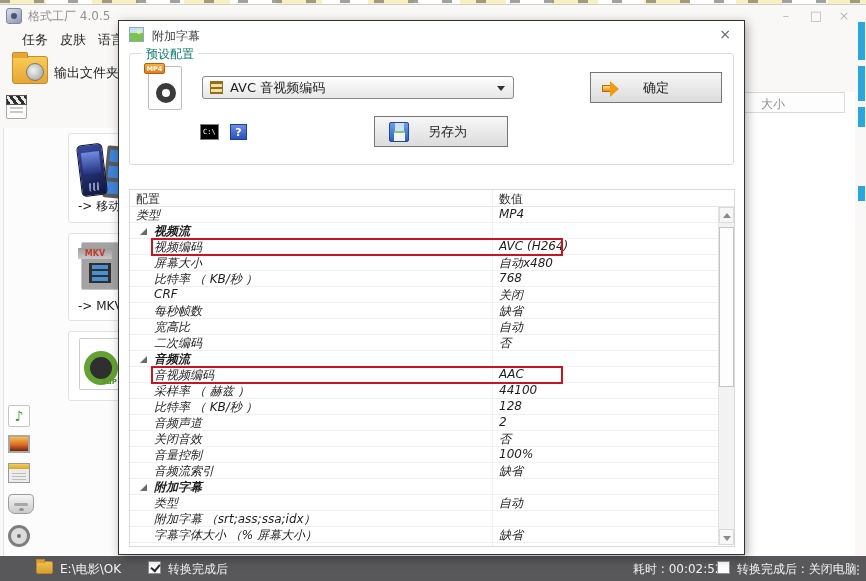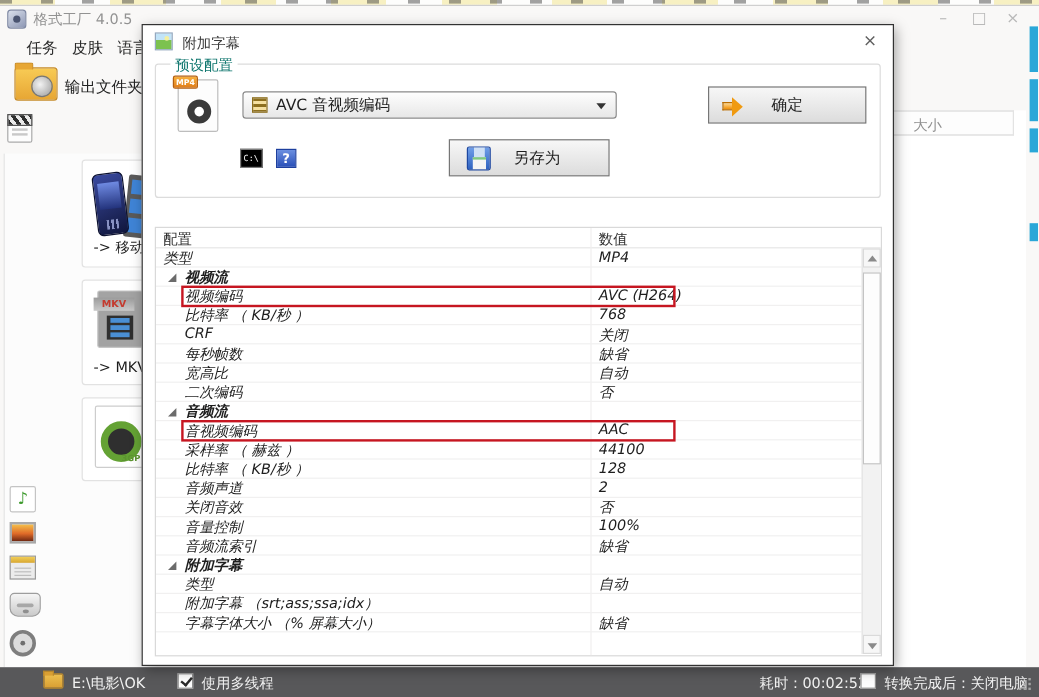--- a/index.html
+++ b/index.html
@@ -215,21 +215,21 @@
 
   <div class="blue-strip" style="top:22px;height:38px;"></div>
   <div class="blue-strip" style="top:66px;height:35px;"></div>
   <div class="blue-strip" style="top:107px;height:20px;"></div>
   <div class="blue-strip" style="top:186px;height:15px;"></div>
 
   <div class="statusbar">
     <span class="sb-folder"></span>
     <span class="sb-path">E:\电影\OK</span>
     <span class="checkbox checked" style="left:148px;top:5px;"></span>
-    <span class="sb-mt-label">使用多线程</span>
+    <span class="sb-mt-label">转换完成后</span>
     <span class="sb-elapsed">耗时 : 00:02:52</span>
     <span class="checkbox" style="left:717px;top:5px;"></span>
     <span class="sb-after">转换完成后 : 关闭电脑</span>
   </div>
   <div class="grip"></div>
 
   <div class="dialog">
     <div class="dlg-icon"></div>
     <div class="dlg-title">附加字幕</div>
     <div class="dlg-close">×</div>
@@ -280,20 +280,26 @@
 
   </div>
           <div class="trow item hl">
 
     <span class="rlabel">视频编码</span>
     <span class="rvalue">AVC (H264)</span>
     <span class="redbox"></span>
   </div>
           <div class="trow item">
 
+    <span class="rlabel">屏幕大小</span>
+    <span class="rvalue">自动x480</span>
+
+  </div>
+          <div class="trow item">
+
     <span class="rlabel">比特率 （ KB/秒 ）</span>
     <span class="rvalue">768</span>
 
   </div>
           <div class="trow item">
 
     <span class="rlabel">CRF</span>
     <span class="rvalue">关闭</span>
 
   </div>

